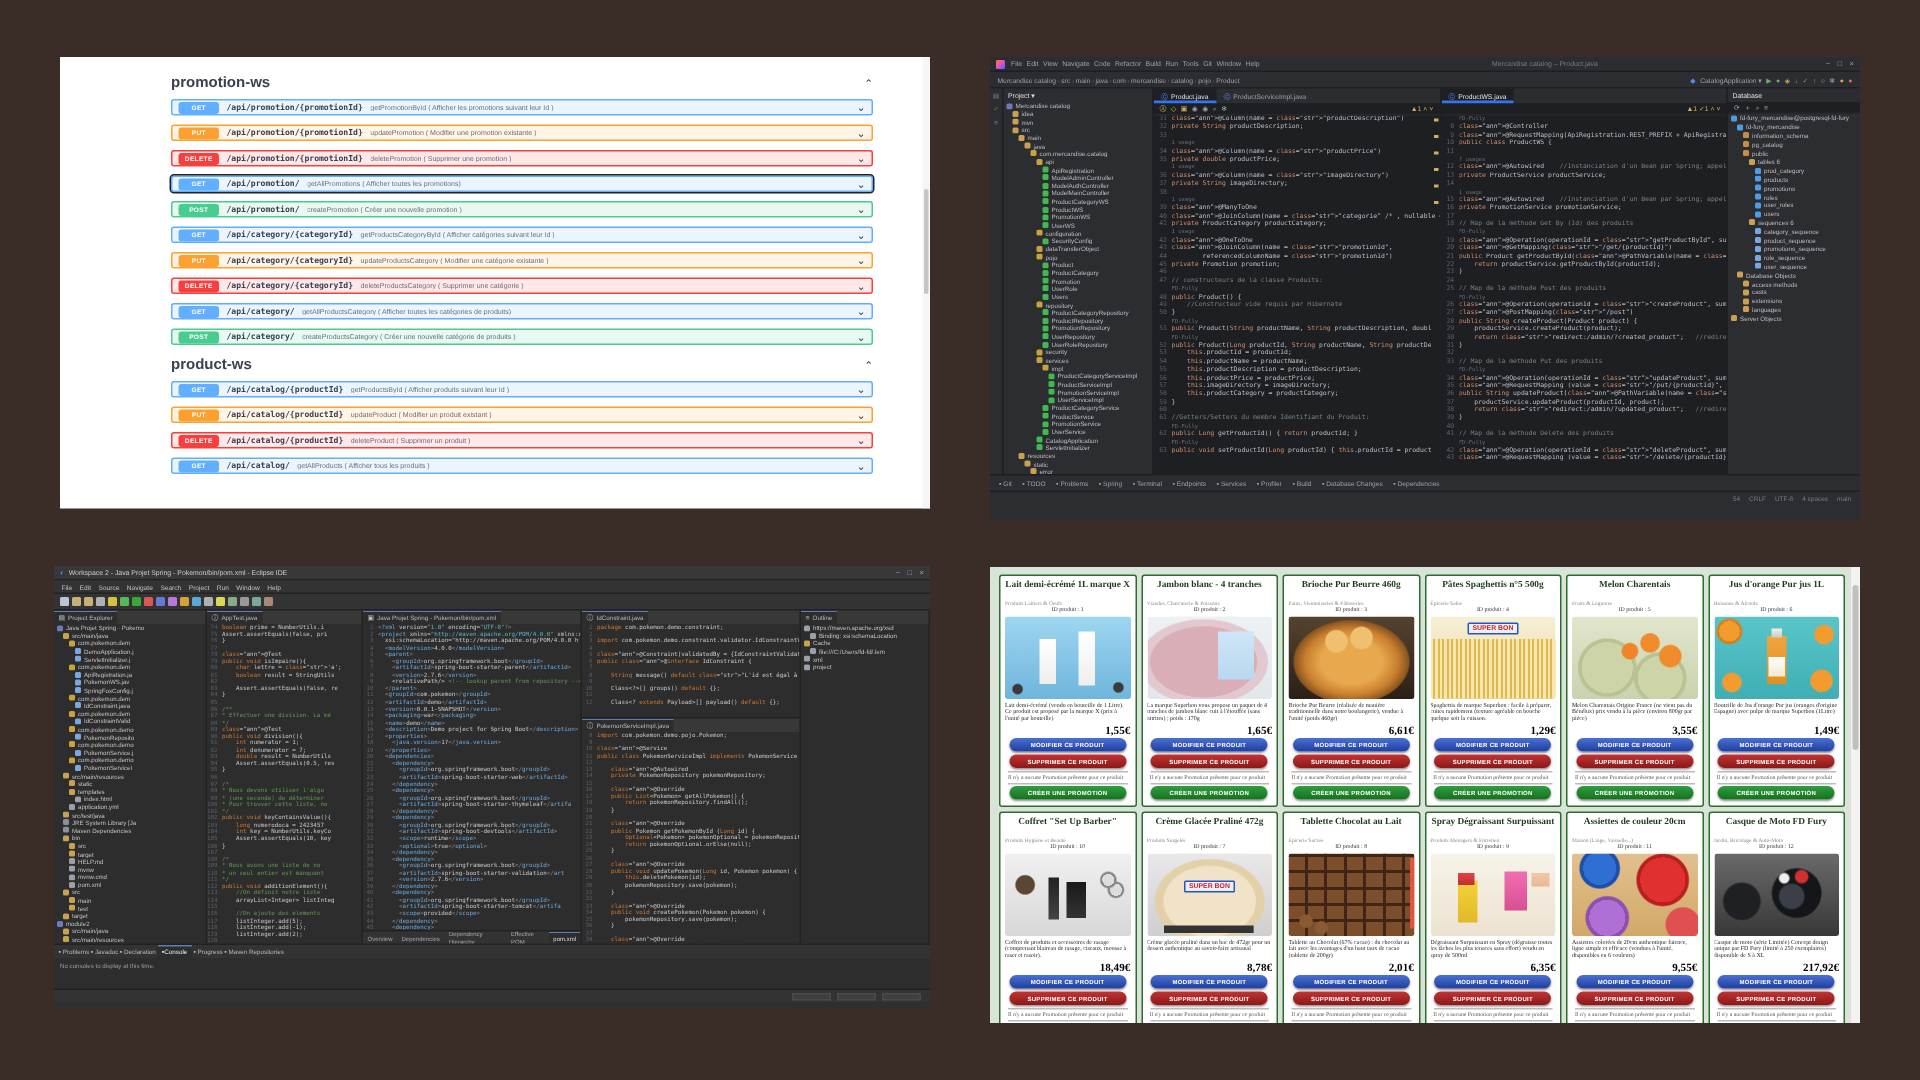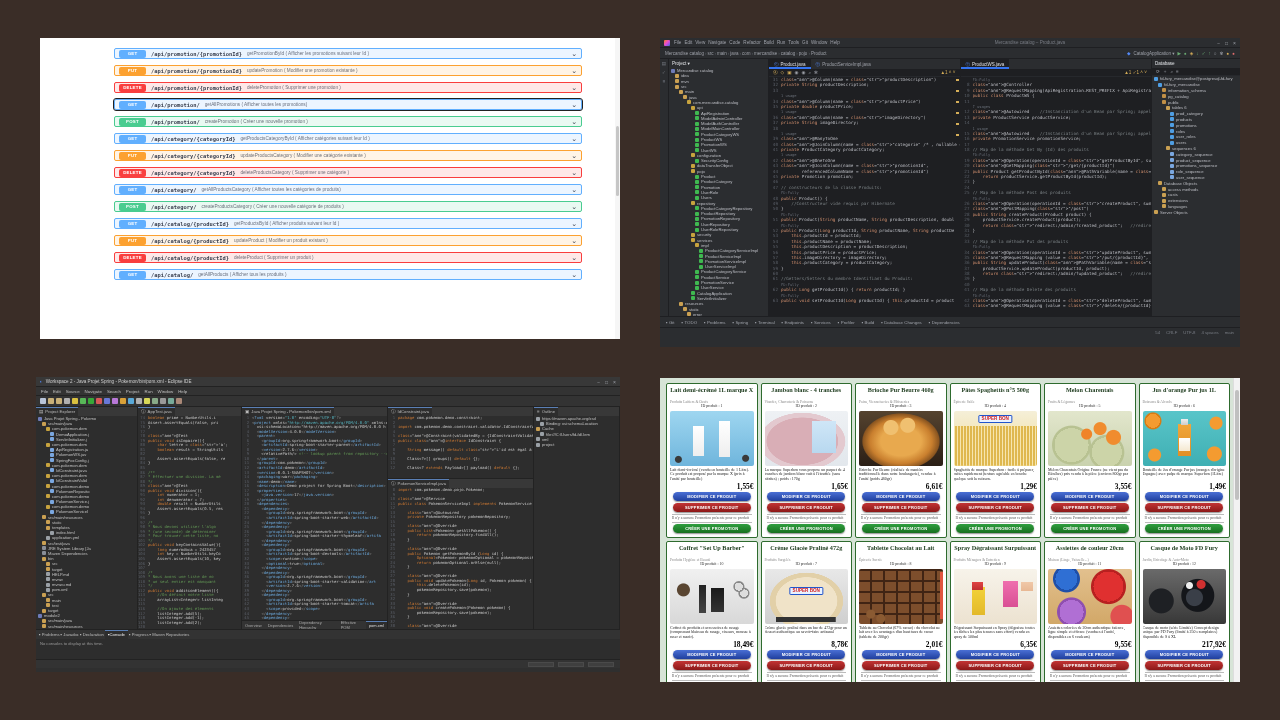--- a/index.html
+++ b/index.html
@@ -106,20 +106,24 @@
 .c-nopromo{font-size:3.8px;color:#555;line-height:4.4px;padding:0 2px}
 .cat-scroll{position:absolute;right:0;top:0;width:7px;height:100%;background:#f2f2f2;border-left:1px solid #ddd}
 .cat-scroll .th{position:absolute;top:12px;left:1px;width:4px;height:110px;background:#c0c0c0;border-radius:2px}
 </style>
 </head>
 <body>
 
 <div class="q" id="q-swagger">
   <div class="sw-wrap" id="sw-wrap">
       <div class="sw-sec">
+        <div class="sw-sec-h">
+          <span class="t">promotion-ws</span>
+          <span class="sw-chev">⌃</span>
+        </div>
         <div class="sw-row m-get">
           <span class="sw-badge b-get">GET</span>
           <span class="sw-path">/api/promotion/{promotionId}</span>
           <span class="sw-desc">getPromotionById ( Afficher les promotions suivant leur Id )</span>
           <span class="sw-chev">⌄</span>
         </div>
         <div class="sw-row m-put">
           <span class="sw-badge b-put">PUT</span>
           <span class="sw-path">/api/promotion/{promotionId}</span>
           <span class="sw-desc">updatePromotion ( Modifier une promotion existante )</span>
@@ -170,20 +174,24 @@
           <span class="sw-chev">⌄</span>
         </div>
         <div class="sw-row m-post">
           <span class="sw-badge b-post">POST</span>
           <span class="sw-path">/api/category/</span>
           <span class="sw-desc">createProductsCategory ( Créer une nouvelle catégorie de produits )</span>
           <span class="sw-chev">⌄</span>
         </div>
       </div>
       <div class="sw-sec">
+        <div class="sw-sec-h">
+          <span class="t">product-ws</span>
+          <span class="sw-chev">⌃</span>
+        </div>
         <div class="sw-row m-get">
           <span class="sw-badge b-get">GET</span>
           <span class="sw-path">/api/catalog/{productId}</span>
           <span class="sw-desc">getProductsById ( Afficher produits suivant leur Id )</span>
           <span class="sw-chev">⌄</span>
         </div>
         <div class="sw-row m-put">
           <span class="sw-badge b-put">PUT</span>
           <span class="sw-path">/api/catalog/{productId}</span>
           <span class="sw-desc">updateProduct ( Modifier un produit existant )</span>

